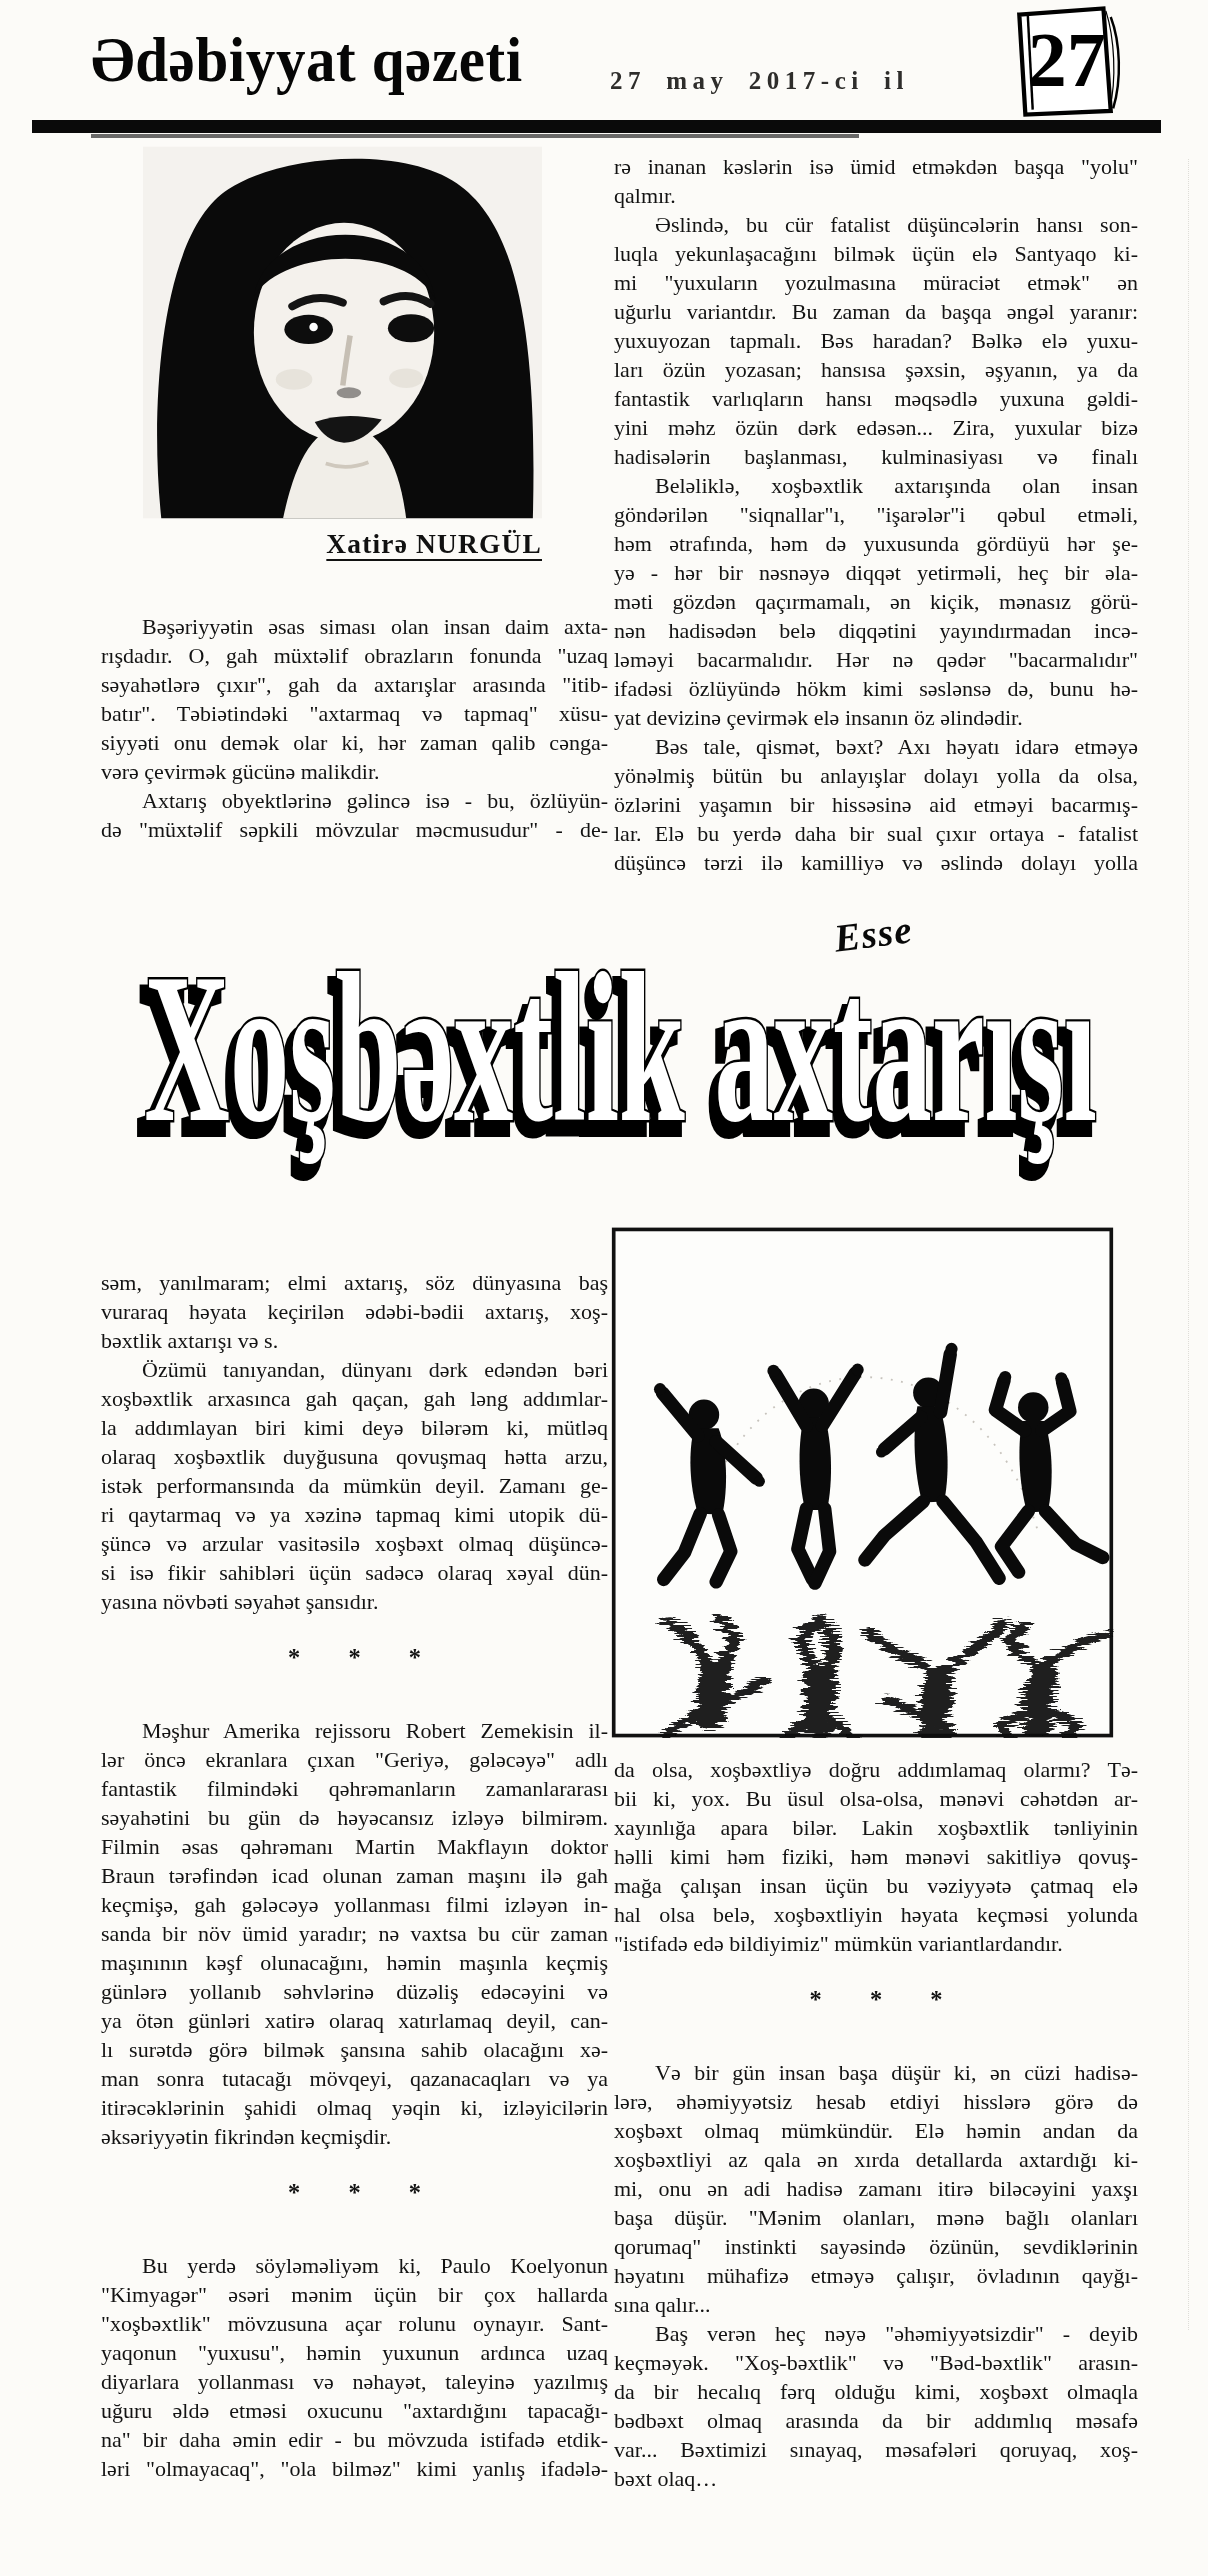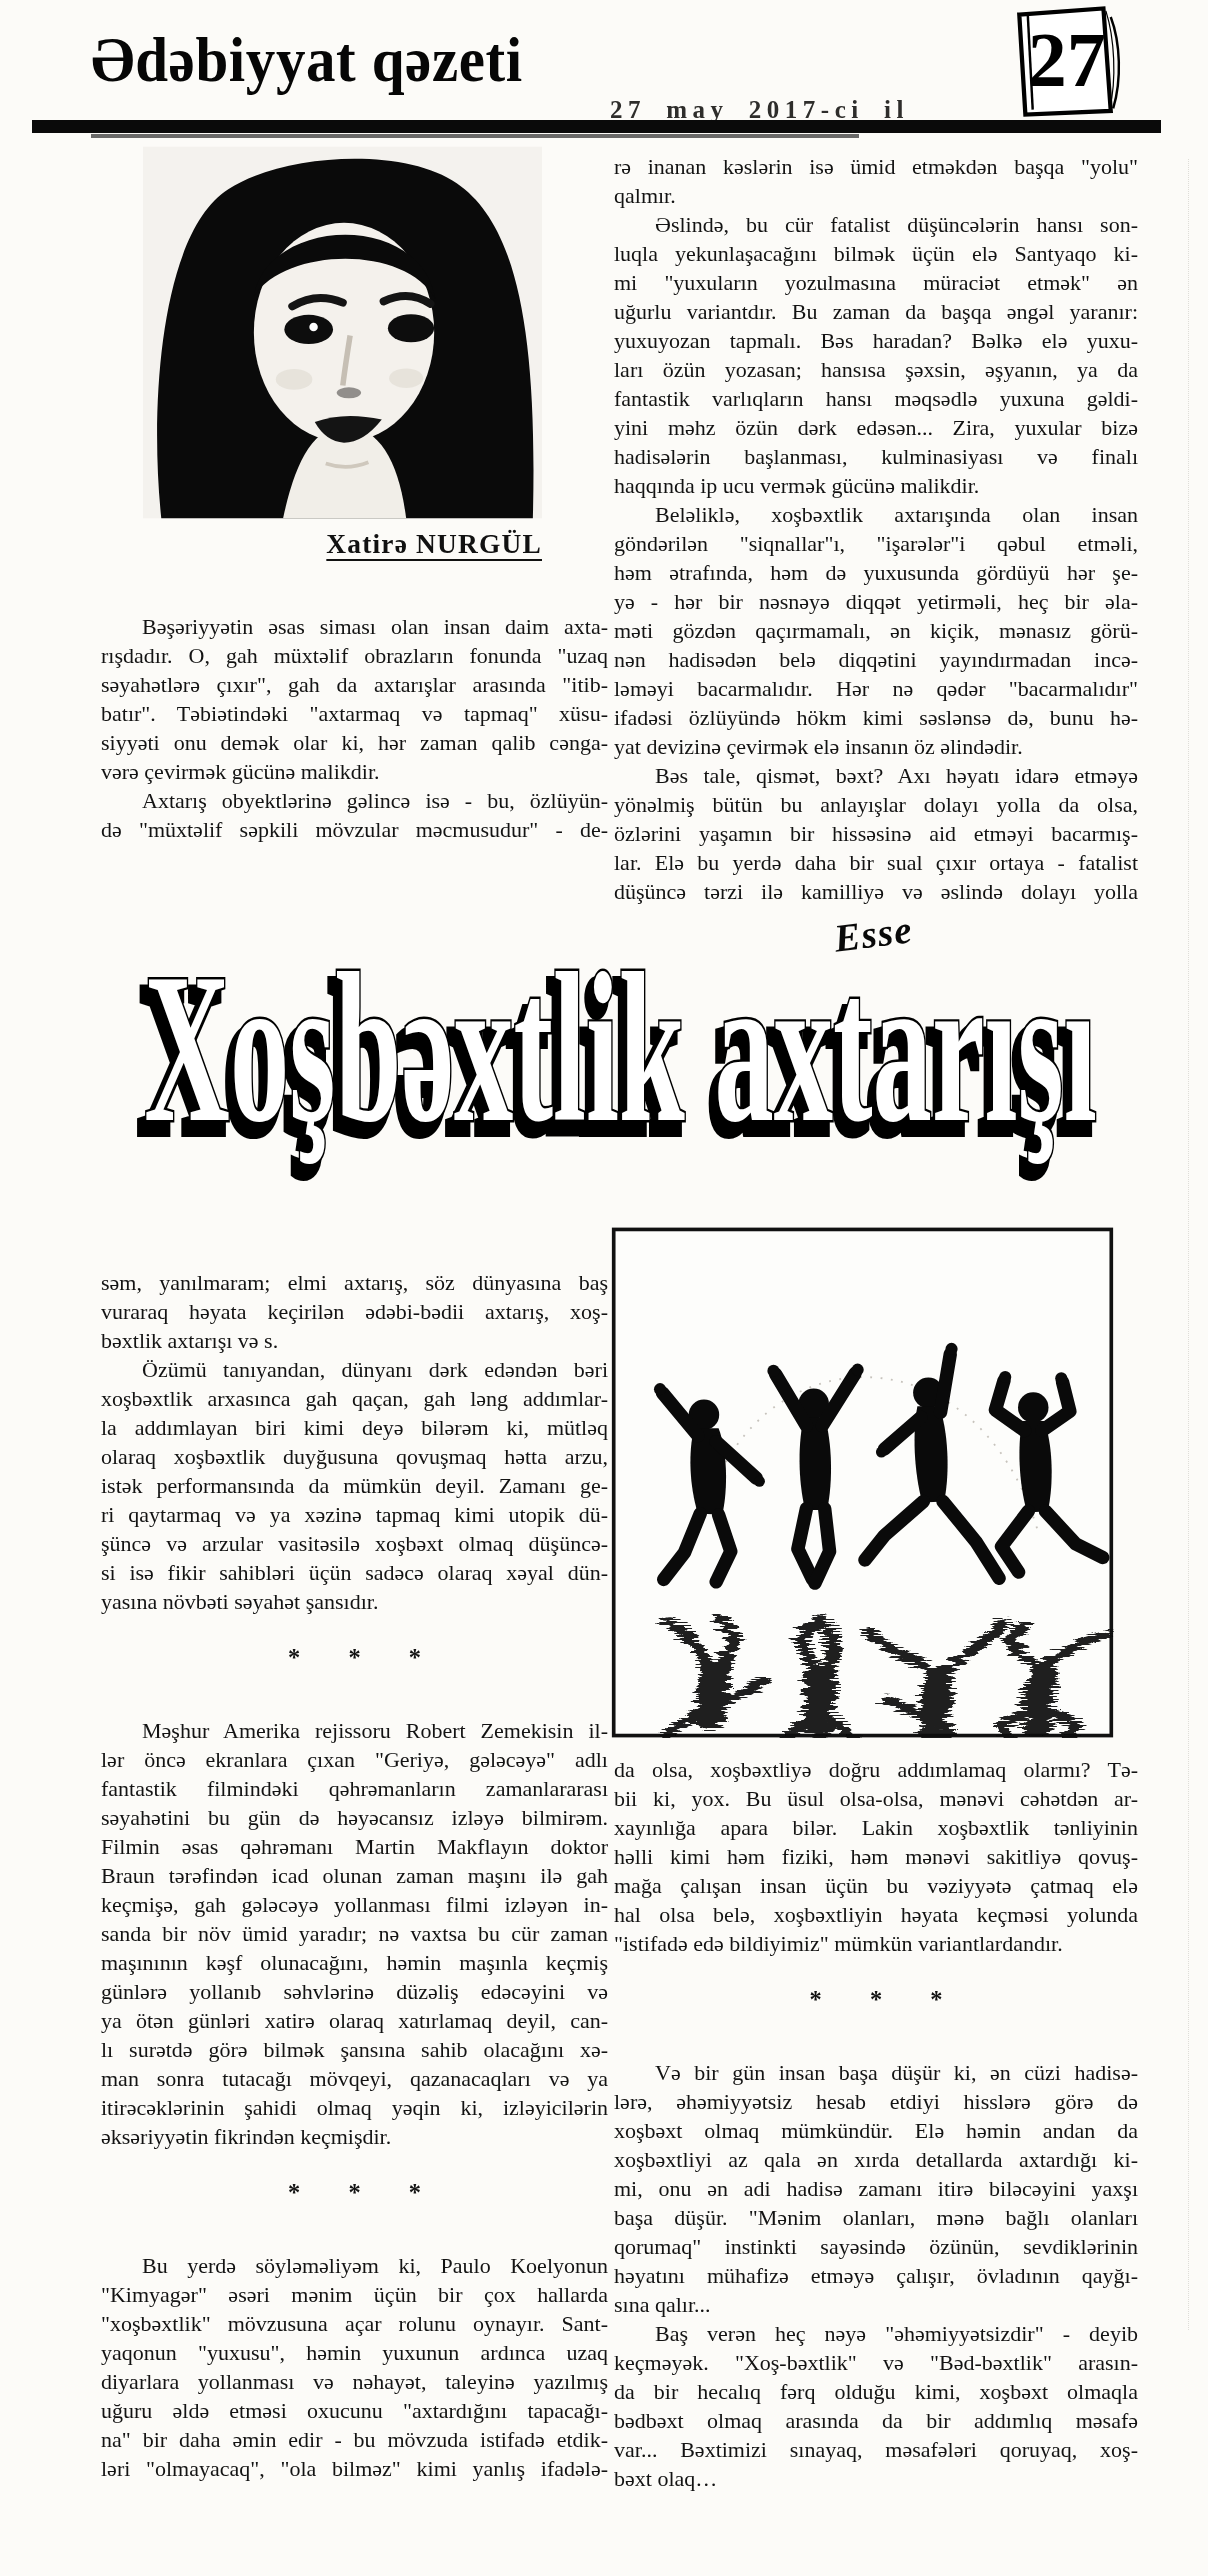--- a/index.html
+++ b/index.html
@@ -3,21 +3,21 @@
 <meta charset="utf-8">
 <style>
   html,body{margin:0;padding:0;background:#e8e6e2;}
   .page{position:relative;width:1208px;height:2576px;background:#fcfbf8;
         font-family:"Liberation Serif",serif;color:#111;overflow:hidden;}
 
   
   .masthead{position:absolute;left:91px;top:23px;font-size:59px;font-weight:bold;
             letter-spacing:0.6px;color:#060606;transform:scaleY(1.08);transform-origin:left top;}
   .issue-date{position:absolute;left:610px;top:67px;font-size:25px;font-weight:bold;
-              letter-spacing:5.5px;word-spacing:8.5px;color:#2e2d2b;margin-top:29px;}
+              letter-spacing:5.5px;word-spacing:8.5px;color:#2e2d2b;}
   .pagebadge{position:absolute;left:1001px;top:6.1px;width:125px;height:113px;}
   .pagebadge text{font-family:"Liberation Serif",serif;font-weight:bold;font-size:128px;}
   .rule{position:absolute;left:32px;top:120px;width:1129px;height:12.8px;background:#0a0a0a;}
   .rule2{position:absolute;left:91px;top:134px;width:768px;height:3.7px;background:#1a1a1a;opacity:.65;}
 
   
   .portrait{position:absolute;left:143px;top:146px;width:399px;height:373px;}
   .portrait svg{width:100%;height:100%;display:block;}
   .caption{position:absolute;left:143px;top:529px;width:399px;text-align:right;
            font-size:27.4px;font-weight:bold;letter-spacing:1.2px;
@@ -107,21 +107,20 @@
       <div class="line end">qalmır.</div>
       <div class="line ind">Əslində, bu cür fatalist düşüncələrin hansı son-</div>
       <div class="line">luqla yekunlaşacağını bilmək üçün elə Santyaqo ki-</div>
       <div class="line">mi "yuxuların yozulmasına müraciət etmək" ən</div>
       <div class="line">uğurlu variantdır. Bu zaman da başqa əngəl yaranır:</div>
       <div class="line">yuxuyozan tapmalı. Bəs haradan? Bəlkə elə yuxu-</div>
       <div class="line">ları özün yozasan;  hansısa şəxsin, əşyanın, ya da</div>
       <div class="line">fantastik varlıqların hansı məqsədlə yuxuna gəldi-</div>
       <div class="line">yini məhz özün dərk edəsən...  Zira, yuxular bizə</div>
       <div class="line">hadisələrin başlanması, kulminasiyası və finalı</div>
-      <div class="line end">haqqında ip ucu vermək gücünə malikdir.</div>
       <div class="line ind">Beləliklə, xoşbəxtlik axtarışında olan insan</div>
       <div class="line">göndərilən "siqnallar"ı, "işarələr"i qəbul etməli,</div>
       <div class="line">həm ətrafında, həm də yuxusunda gördüyü hər şe-</div>
       <div class="line">yə - hər bir nəsnəyə diqqət yetirməli, heç bir əla-</div>
       <div class="line">məti gözdən qaçırmamalı, ən kiçik, mənasız görü-</div>
       <div class="line">nən hadisədən belə diqqətini yayındırmadan incə-</div>
       <div class="line">ləməyi bacarmalıdır. Hər nə qədər "bacarmalıdır"</div>
       <div class="line">ifadəsi özlüyündə hökm kimi səslənsə də, bunu hə-</div>
       <div class="line end">yat devizinə çevirmək elə insanın öz əlindədir.</div>
       <div class="line ind">Bəs tale, qismət, bəxt? Axı həyatı idarə etməyə</div>

